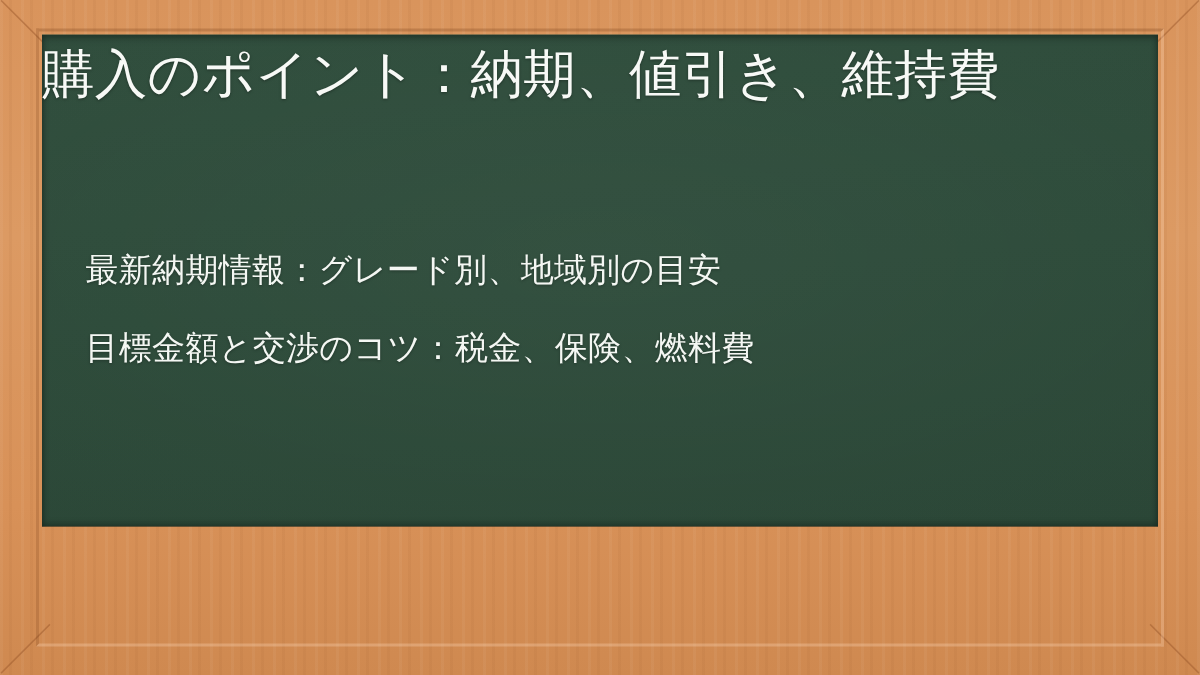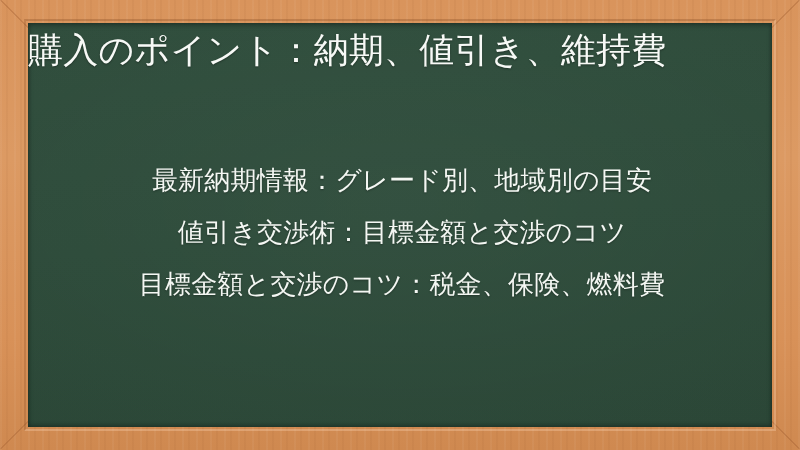--- a/index.html
+++ b/index.html
@@ -75,21 +75,21 @@
     box-sizing: border-box;
     pointer-events: none;
   }
 
   
   .board {
     position: absolute;
     left: 28px;
     top: 23px;
     width: 744px;
-    height: 404px;
+    height: 328px;
     background:
       radial-gradient(ellipse 120% 110% at 50% 45%,
         rgba(255,255,255,0.035) 0%,
         rgba(255,255,255,0.012) 45%,
         rgba(0,0,0,0.05) 100%),
       linear-gradient(175deg, #2f4d3c 0%, #2c4a39 50%, #2a4636 100%);
     box-shadow: inset 0 2px 5px rgba(0,0,0,0.35),
                 inset 0 -2px 4px rgba(0,0,0,0.22);
     box-sizing: border-box;
     overflow: hidden;
@@ -128,27 +128,26 @@
     left: 29px;
     top: 131px;
     width: 690px;
     margin: 0;
     padding: 0;
     list-style: none;
   }
 
   .bullet-item {
     color: #f4f7f3;
-    font-size: 26px;
+    font-size: 22px;
     line-height: 52px;
     font-weight: 400;
     letter-spacing: 0.2px;
     text-shadow: 0 1px 2px rgba(0,0,0,0.30);
     white-space: nowrap;
-    text-align: center;
   }
 </style>
 </head>
 <body>
 
 <div class="slide">
 
   <div class="miter tl"></div>
   <div class="miter tr"></div>
   <div class="miter bl"></div>
@@ -156,19 +155,18 @@
 
   <div class="frame-inner-bevel"></div>
 
   <div class="board">
     <div class="board-content">
 
       <div class="slide-title">購入のポイント：納期、値引き、維持費</div>
 
       <ul class="bullet-list">
         <li class="bullet-item">最新納期情報：グレード別、地域別の目安</li>
-        <li class="bullet-item">値引き交渉術：目標金額と交渉のコツ</li>
         <li class="bullet-item">目標金額と交渉のコツ：税金、保険、燃料費</li>
       </ul>
 
     </div>
   </div>
 </div>
 
 </body></html>

